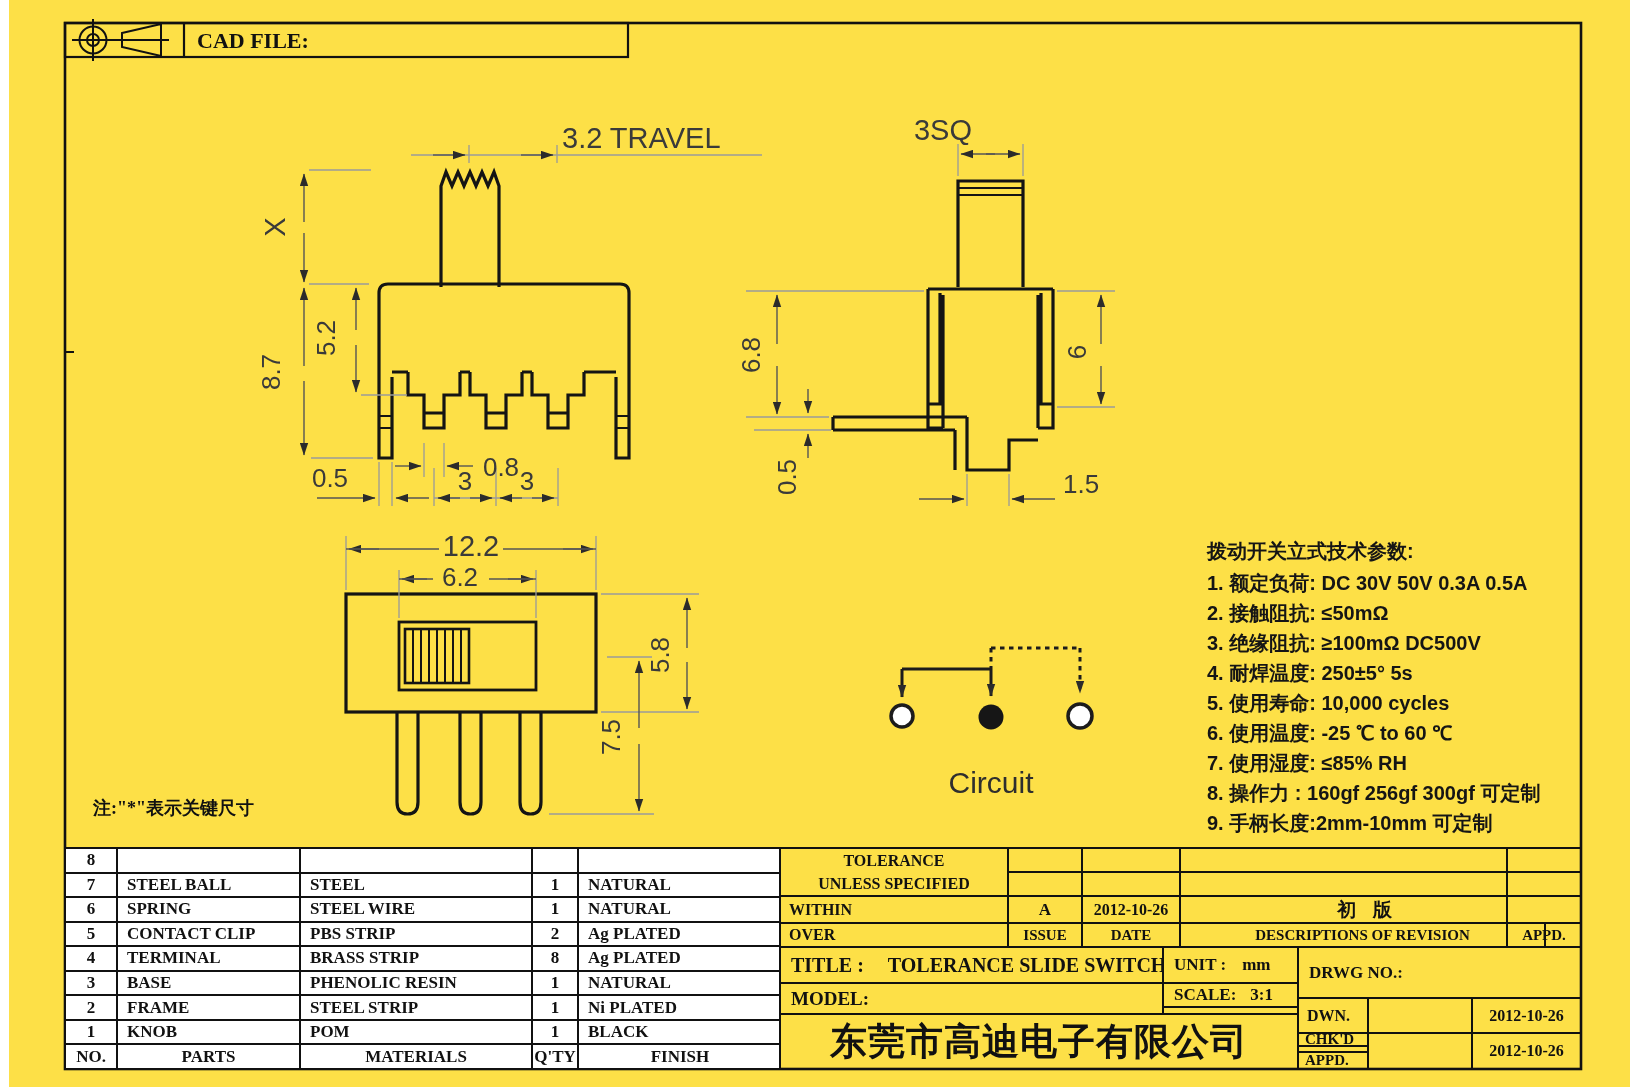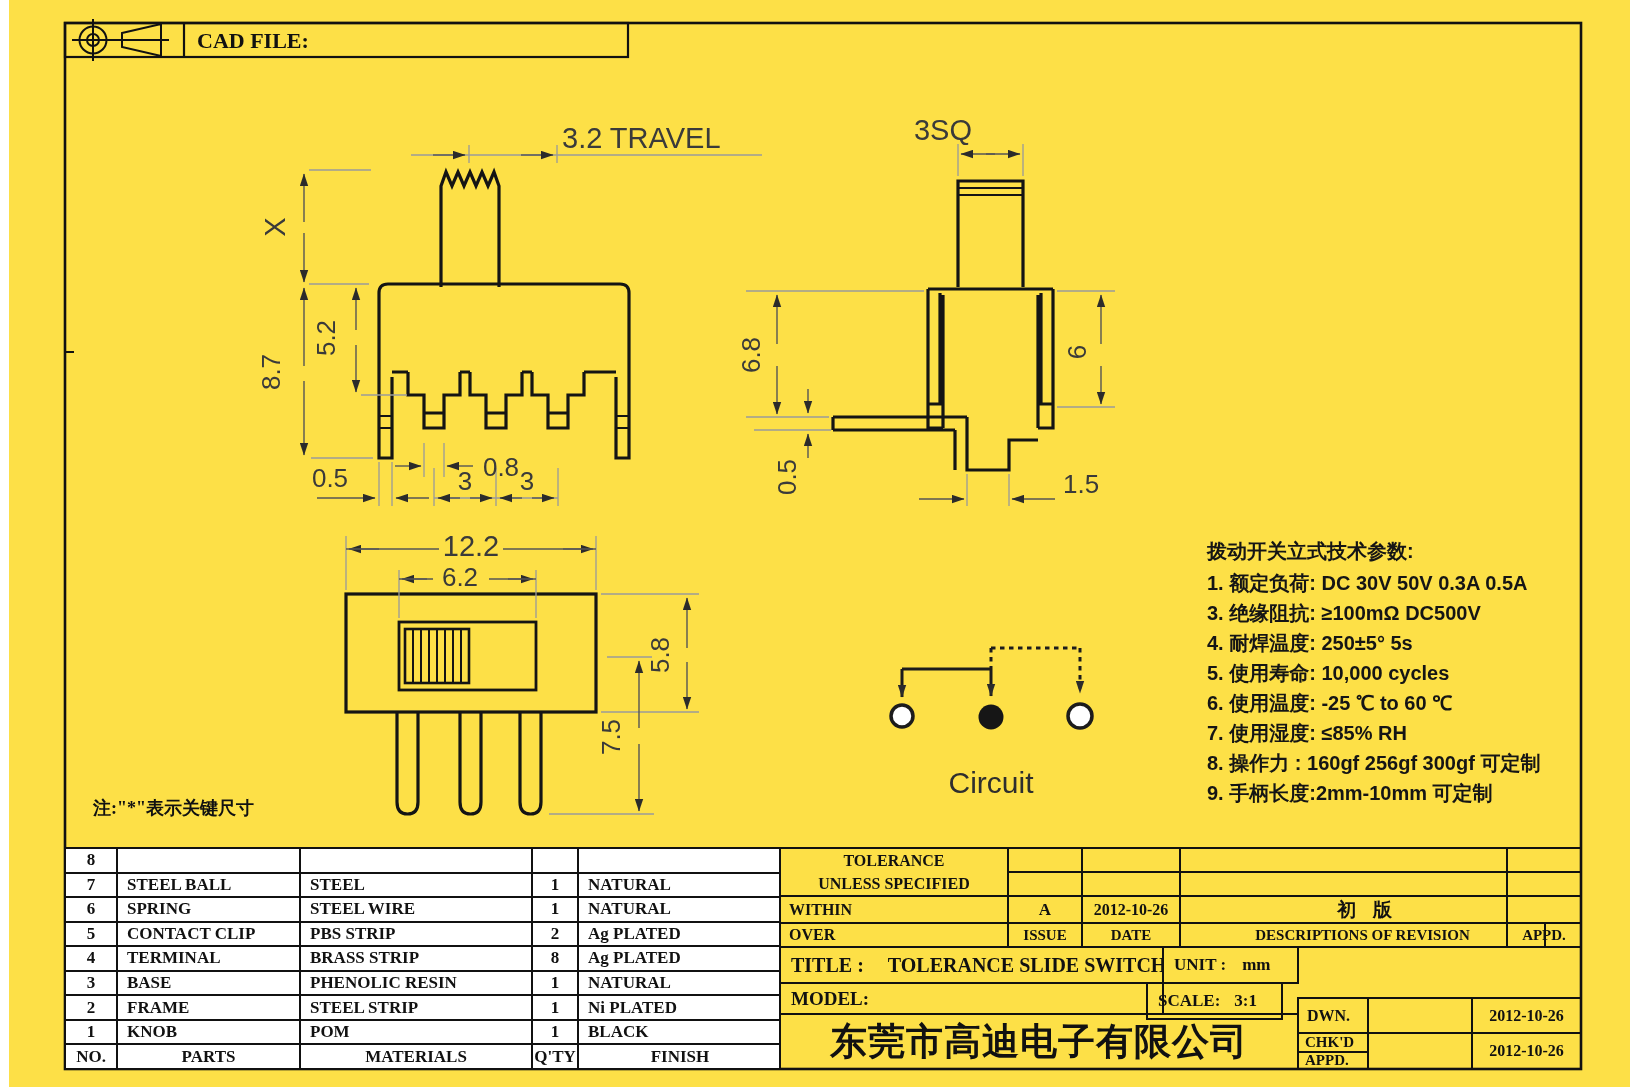--- a/index.html
+++ b/index.html
@@ -196,20 +196,21 @@
       <circle cx="893" cy="716" r="11" fill="#fff" stroke="#1c1c1c" stroke-width="3.5"></circle>
       <circle cx="982" cy="717" r="12.5" fill="#161616"></circle>
       <circle cx="1071" cy="716" r="12" fill="#fff" stroke="#1c1c1c" stroke-width="3.5"></circle>
       <text class="circuit-label" x="982" y="793" text-anchor="middle">Circuit</text>
     </g>
   </svg>
 
   <div class="specs">
     <div class="t">拨动开关立式技术参数:</div>
     <div>1.  额定负荷: DC 30V    50V    0.3A    0.5A</div>
+    <div>2.  接触阻抗:  ≤50mΩ</div>
     <div>3.  绝缘阻抗:  ≥100mΩ   DC500V</div>
     <div>4.  耐焊温度: 250±5°  5s</div>
     <div>5.  使用寿命: 10,000 cycles</div>
     <div>6.  使用温度: -25 ℃  to 60  ℃</div>
     <div>7.  使用湿度:  ≤85% RH</div>
     <div>8.  操作力 : 160gf   256gf   300gf  可定制</div>
     <div>9.  手柄长度:2mm-10mm  可定制</div>
   </div>
 
   <div class="note">注:"*"表示关键尺寸</div>
@@ -301,29 +302,30 @@
     <div class="tb" style="left:0;top:99px;width:385px;height:38px;font-size:20px;padding-left:10px;gap:24px;">
       <span>TITLE :</span>
       <span>TOLERANCE  SLIDE  SWITCH</span>
     </div>
     <div class="tb" style="left:383px;top:99px;width:137px;height:38px;font-size:17px;padding-left:10px;gap:16px;">
       <span>UNIT :</span>
       <span>mm</span>
     </div>
 
     <div class="tb" style="left:0;top:135px;width:385px;height:33px;font-size:19px;padding-left:10px;">MODEL:</div>
-    <div class="tb" style="left:367px;top:135px;width:137px;height:38px;font-size:17px;padding-left:10px;gap:14px;">
+    <div class="tb" style="left:383px;top:135px;width:137px;height:26px;font-size:17px;padding-left:10px;gap:14px;">
       <span>SCALE:</span>
       <span>3:1</span>
     </div>
 
     <div class="tb ctr company" style="left:0;top:166px;width:520px;height:57px;">东莞市高迪电子有限公司</div>
 
+    <div class="tb" style="left:518px;top:99px;width:285px;height:53px;font-size:17px;padding-left:10px;align-items:center;">DRWG  NO.:</div>
     <div class="tb" style="left:518px;top:150px;width:72px;height:37px;font-size:16px;padding-left:8px;">DWN.</div>
     <div class="tb" style="left:588px;top:150px;width:106px;height:37px;"></div>
     <div class="tb ctr" style="left:692px;top:150px;width:111px;height:37px;font-size:16px;">2012-10-26</div>
-    <div class="tb" style="left:518px;top:185px;width:72px;height:21px;font-size:15px;padding-left:6px;">CHK'D</div>
+    <div class="tb" style="left:518px;top:185px;width:72px;height:15px;font-size:15px;padding-left:6px;">CHK'D</div>
     <div class="tb" style="left:518px;top:204px;width:72px;height:19px;font-size:15px;padding-left:6px;">APPD.</div>
     <div class="tb" style="left:588px;top:185px;width:106px;height:38px;"></div>
     <div class="tb ctr" style="left:692px;top:185px;width:111px;height:38px;font-size:16px;">2012-10-26</div>
   </div>
 
 </div>
 
 </body></html>

